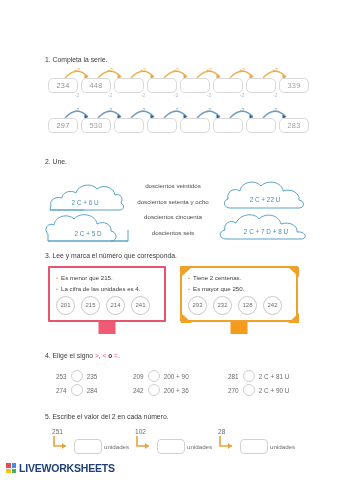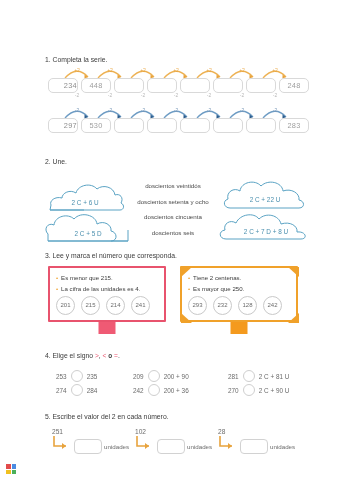--- a/index.html
+++ b/index.html
@@ -28,21 +28,21 @@
   .serie-row{position:relative;height:30px;width:252px;}
   .cell{
     position:absolute;top:12px;
     width:28px;height:13px;
     border:1px solid #d9d9d9;border-radius:5px;
     background:#fff;
     font-size:7.4px;line-height:13px;text-align:center;
     color:#bdbdbd;letter-spacing:.3px;
   }
   .cell.filled{color:#9e9e9e;}
-  .cell.first{color:#8d8d8d;text-align:right;}
+  .cell.first{color:#8d8d8d;}
   .arc{position:absolute;top:0px;width:30px;height:13px;}
   .arc svg{display:block;}
   .lbl{
     position:absolute;font-size:5px;
     width:16px;text-align:center;
   }
   .lbl.up{color:#e8a33d;top:1px;}
   .lbl.dn{color:#b9b9b9;top:26px;}
   .lbl.dn2{color:#7a98b8;top:1px;}
 
@@ -172,21 +172,21 @@
       <div class="lbl up" style="left:190px;">+2</div>
       <div class="lbl up" style="left:223px;">+2</div>
 
       <div class="cell first" style="left:4px;">234</div>
       <div class="cell filled" style="left:37px;">448</div>
       <div class="cell" style="left:70px;"></div>
       <div class="cell" style="left:103px;"></div>
       <div class="cell" style="left:136px;"></div>
       <div class="cell" style="left:169px;"></div>
       <div class="cell" style="left:202px;"></div>
-      <div class="cell filled" style="left:235px;">248</div>
+      <div class="cell filled" style="left:235px;">339</div>
 
       <div class="lbl dn" style="left:25px;">-2</div>
       <div class="lbl dn" style="left:58px;">-2</div>
       <div class="lbl dn" style="left:91px;">-2</div>
       <div class="lbl dn" style="left:124px;">-2</div>
       <div class="lbl dn" style="left:157px;">-2</div>
       <div class="lbl dn" style="left:190px;">-2</div>
       <div class="lbl dn" style="left:223px;">-2</div>
     </div>
 
@@ -404,15 +404,16 @@
   <div class="inbox" style="left:240px;top:439px;"></div>
   <div class="uni" style="left:270px;top:443px;">unidades</div>
 
   <div class="footer">
     <div class="lwlogo">
       <span style="background:#e24b4b;"></span>
       <span style="background:#4b8be2;"></span>
       <span style="background:#f0c020;"></span>
       <span style="background:#4bb05a;"></span>
     </div>
+    <div class="lwtext">LIVEWORKSHEETS</div>
   </div>
 
 </div>
 
 </body></html>

